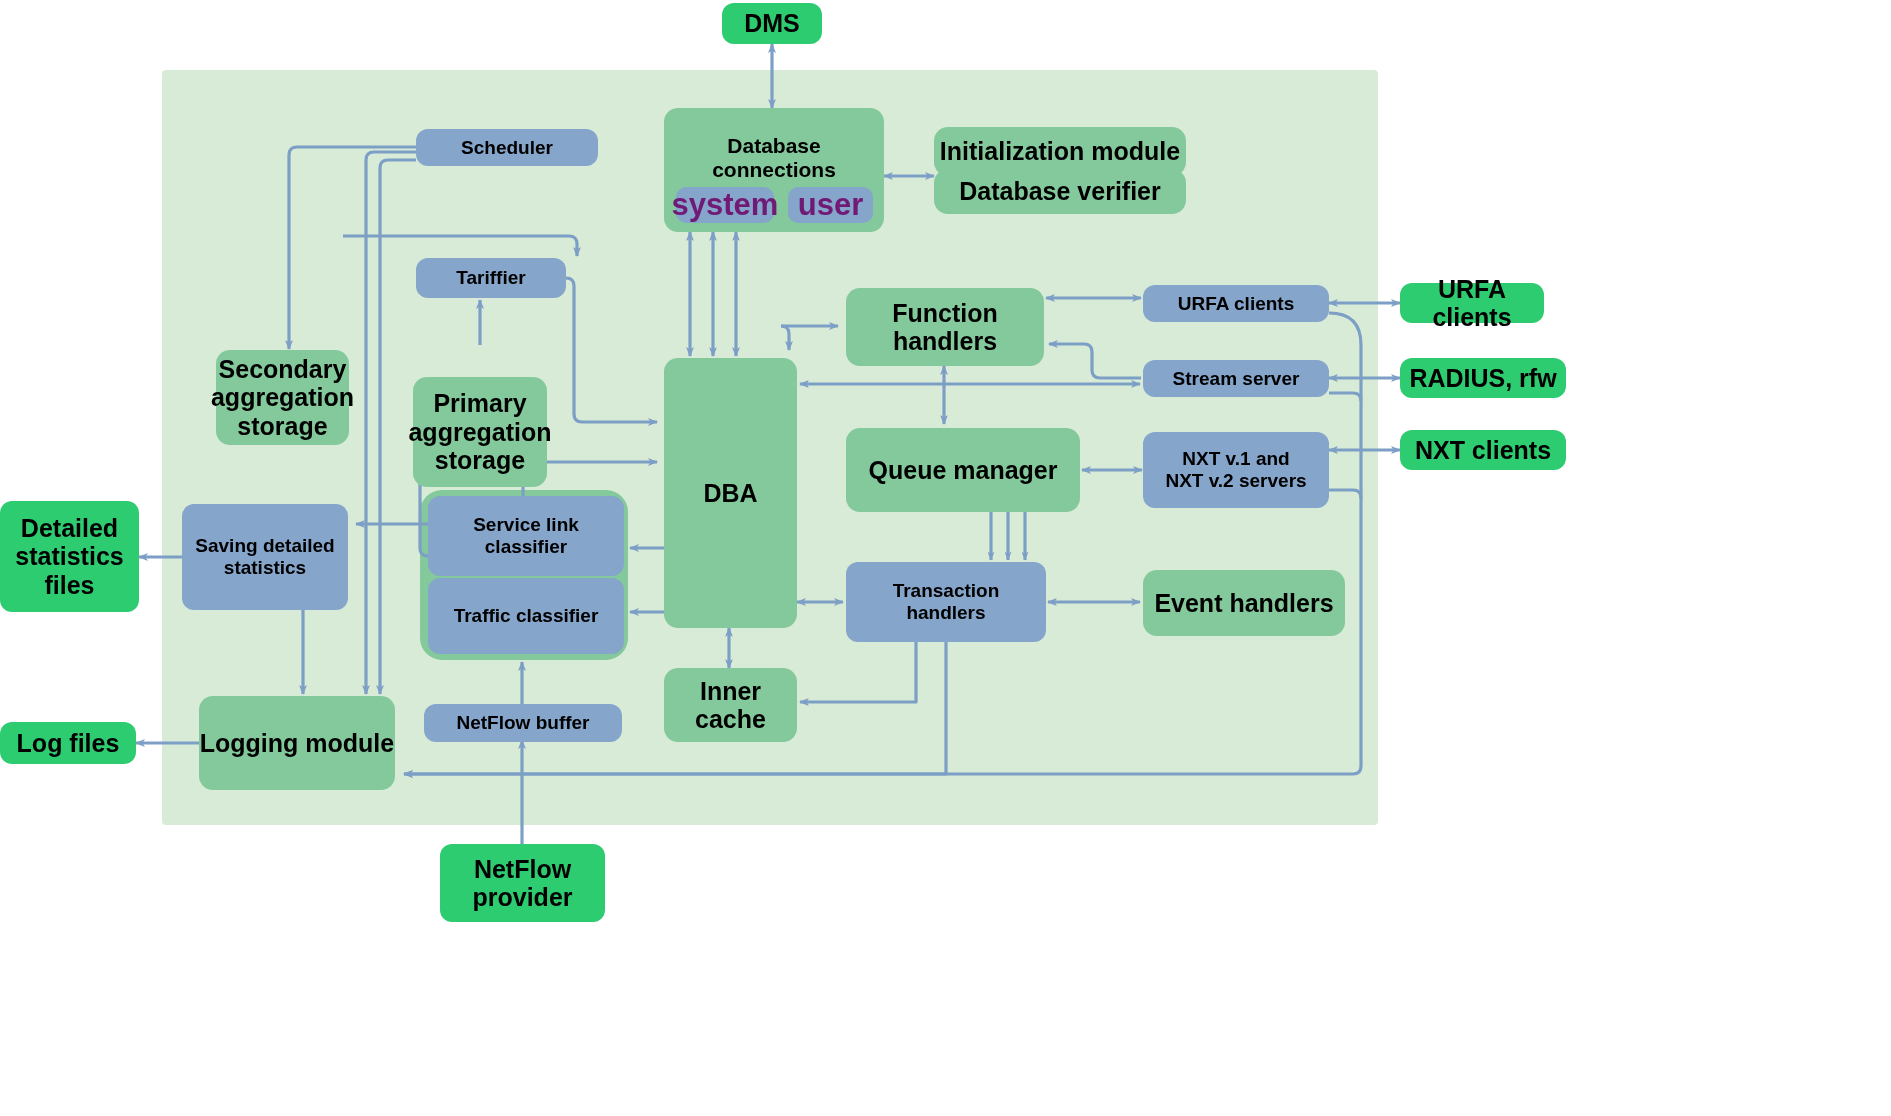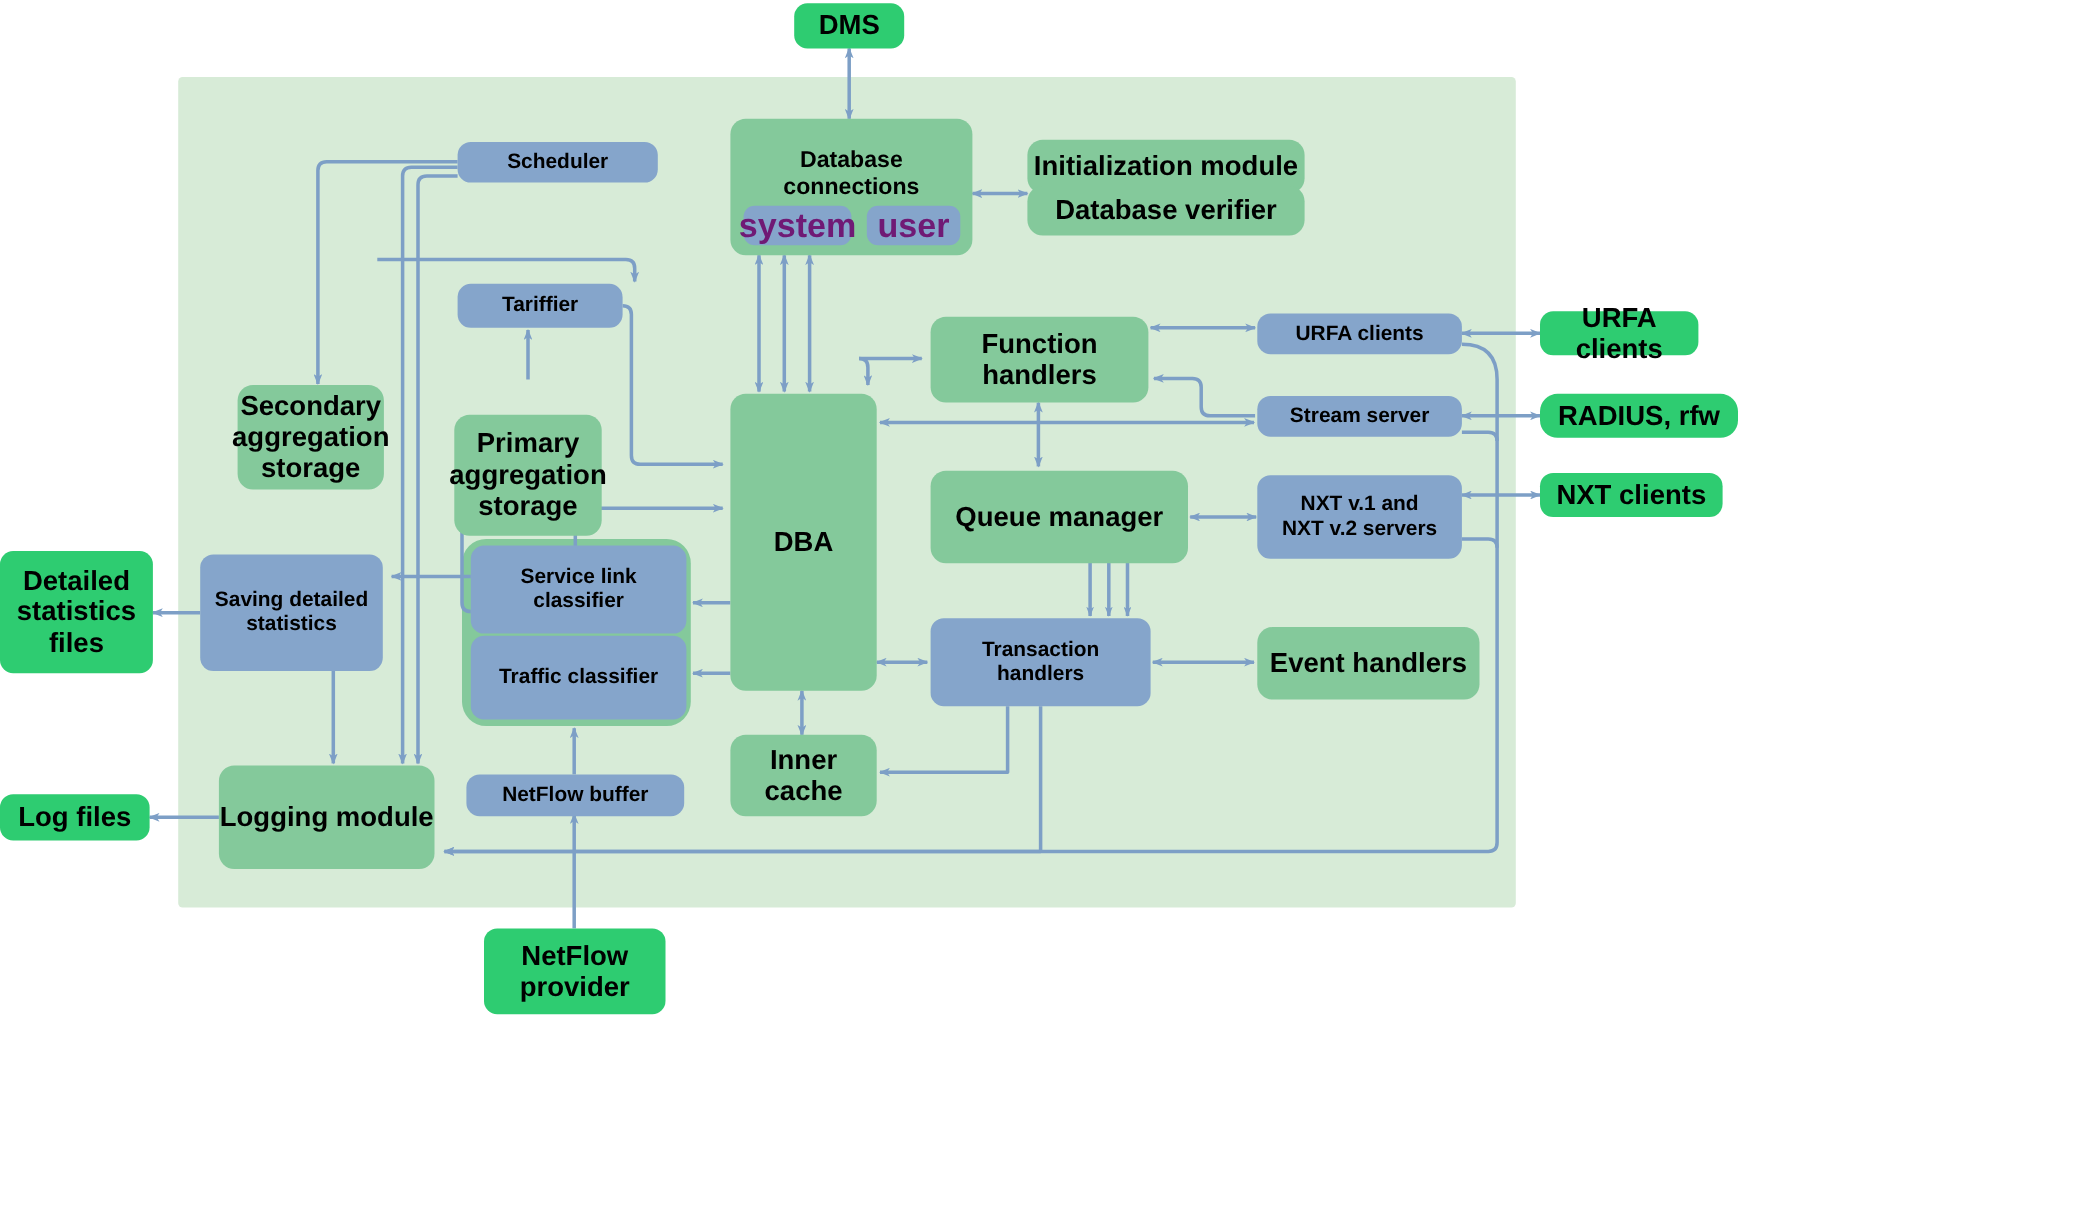--- a/index.html
+++ b/index.html
@@ -166,21 +166,21 @@
   <div class="node green-int" style="left:846px;top:288px;width:198px;height:78px;">Function handlers</div>
   <div class="node green-int" style="left:846px;top:428px;width:234px;height:84px;">Queue manager</div>
   <div class="node blue" style="left:846px;top:562px;width:200px;height:80px;">Transaction<br>handlers</div>
   <div class="node green-int" style="left:1143px;top:570px;width:202px;height:66px;">Event handlers</div>
 
   <div class="node blue" style="left:1143px;top:285px;width:186px;height:37px;">URFA clients</div>
   <div class="node blue" style="left:1143px;top:360px;width:186px;height:37px;">Stream server</div>
   <div class="node blue" style="left:1143px;top:432px;width:186px;height:76px;">NXT v.1 and<br>NXT v.2 servers</div>
 
   <div class="node green-ext" style="left:1400px;top:283px;width:144px;height:40px;">URFA clients</div>
-  <div class="node green-ext" style="left:1400px;top:358px;width:180px;height:40px;border-radius:16px;">RADIUS, rfw</div>
+  <div class="node green-ext" style="left:1400px;top:358px;width:166px;height:40px;">RADIUS, rfw</div>
   <div class="node green-ext" style="left:1400px;top:430px;width:166px;height:40px;">NXT clients</div>
 
   <div class="node green-int" style="left:199px;top:696px;width:196px;height:94px;">Logging module</div>
   <div class="node green-ext" style="left:0px;top:722px;width:136px;height:42px;">Log files</div>
   <div class="node blue" style="left:424px;top:704px;width:198px;height:38px;">NetFlow buffer</div>
   <div class="node green-ext" style="left:440px;top:844px;width:165px;height:78px;">NetFlow<br>provider</div>
 
 </div>
 
 </body></html>

